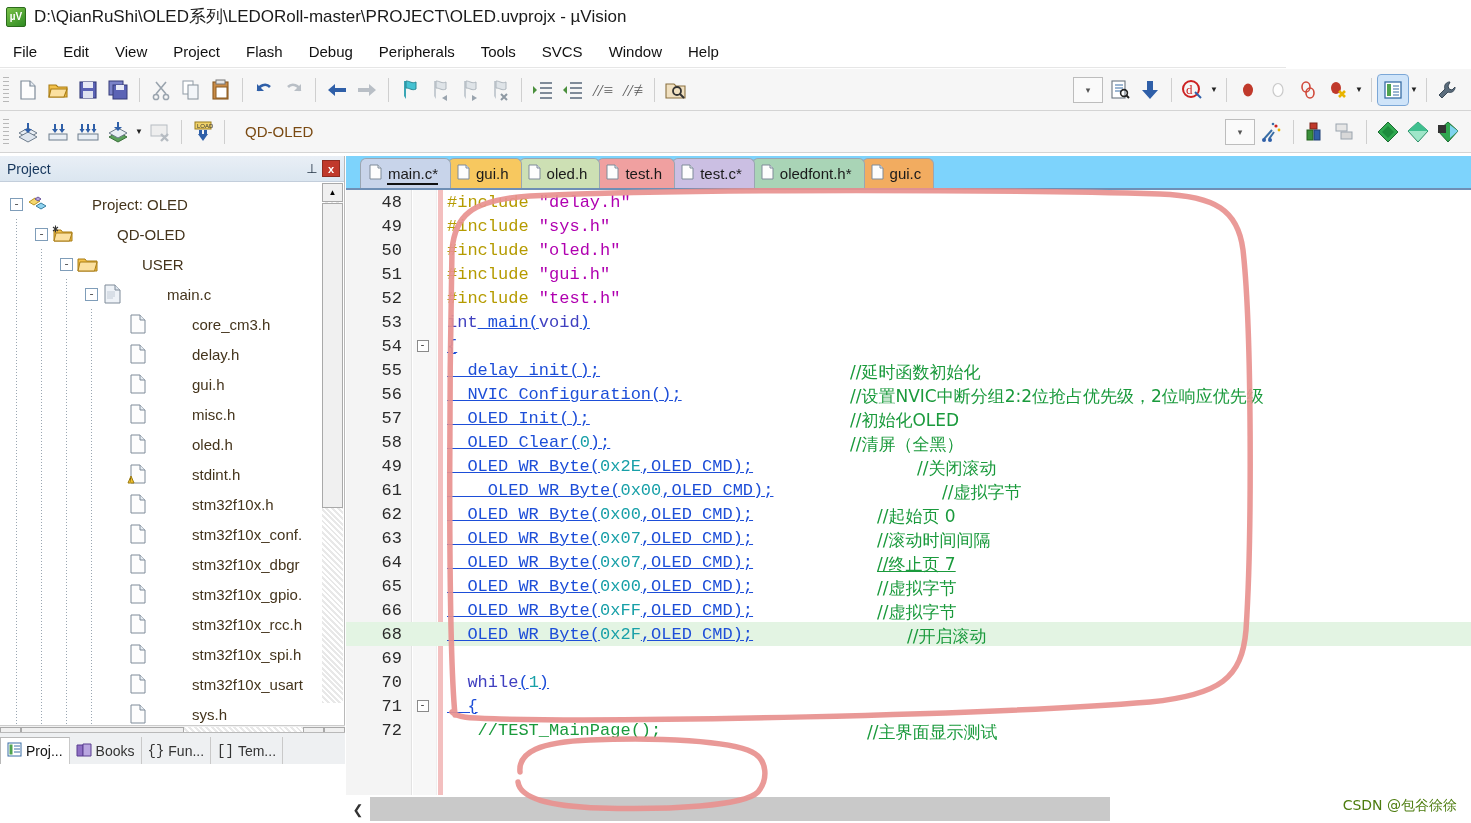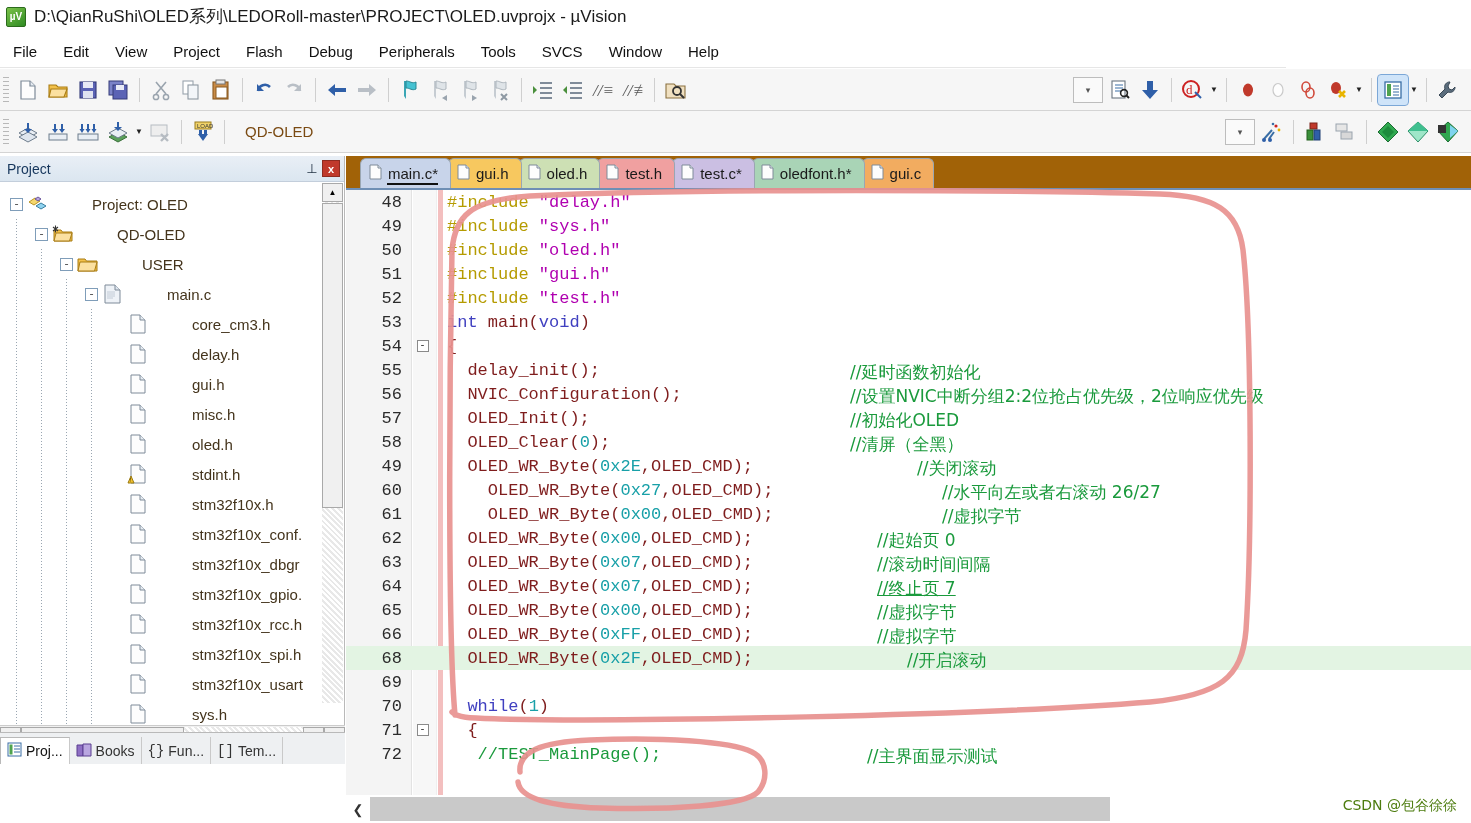--- a/index.html
+++ b/index.html
@@ -183,21 +183,21 @@
   .btab.sel { background: #ffffff; color: #111; border-top: 1px solid #b9b9b9;
               border-left: 1px solid #b9b9b9; }
 
   
   .editor {
     position: absolute; top: 156px; left: 346px; width: 1125px; height: 667px;
     background: #ffffff;
   }
   .tabstrip {
     position: relative; height: 34px;
-    background: #a16207;
+    background: #7dd3fc;
     border-bottom: 2px solid #6f8fb5;
     display: flex; align-items: flex-end; padding-left: 14px;
   }
   .etab {
     height: 30px; display: flex; align-items: center; gap: 6px;
     padding: 0 12px 0 8px; font-size: 15px; color: #1a1a1a;
     border: 1px solid #9aa6b2; border-bottom: none;
     border-radius: 6px 6px 0 0;
     margin-right: -3px; white-space: nowrap;
     font-family: "Liberation Sans", sans-serif;
@@ -243,21 +243,21 @@
     font-size: 10px; line-height: 10px; text-align: center; color: #333;
     font-family: "Liberation Mono", monospace;
   }
   .ctext { flex: 1 1 auto; white-space: pre; padding-left: 10px; position: relative; }
   .cmt-col { position: absolute; left: 0; top: 0; white-space: pre; }
 
   .tok-pre  { color: #b59b00; }
   .tok-str  { color: #b000b0; }
   .tok-kw   { color: #4040c0; }
   .tok-num  { color: #18a0a8; }
-  .tok-plain{ color: #7f1d1d; }
+  .tok-plain{ color: #1d4ed8; text-decoration: underline; }
   .tok-cmt  { color: #1a9a3c; }
   .cjk { font-family: "DejaVu Sans", "Liberation Sans", sans-serif; }
 
   .editor-hscroll {
     position: absolute; bottom: 0; left: 0; width: 1125px; height: 28px;
     background: #ffffff; display: flex; align-items: center;
   }
   .eh-left {
     width: 24px; height: 28px; display:flex; align-items:center; justify-content:center;
     font-size: 13px; color: #333;
@@ -1097,25 +1097,20 @@
           </div>
           <div class="cline">
             <div class="lno">58</div>
             <div class="foldcell"></div>
             <div class="ctext"><span class="tok-plain">  OLED_Clear(</span><span class="tok-num">0</span><span class="tok-plain">);</span><span class="cmt-col tok-cmt cjk" style="left:413px;">//清屏（全黑）</span></div>
           </div>
           <div class="cline">
             <div class="lno">49</div>
             <div class="foldcell"></div>
             <div class="ctext"><span class="tok-plain">  OLED_WR_Byte(</span><span class="tok-num">0x2E</span><span class="tok-plain">,OLED_CMD);</span><span class="cmt-col tok-cmt cjk" style="left:480px;">//关闭滚动</span></div>
-          </div>
-          <div class="cline">
-            <div class="lno">60</div>
-            <div class="foldcell"></div>
-            <div class="ctext"><span class="tok-plain">    OLED_WR_Byte(</span><span class="tok-num">0x27</span><span class="tok-plain">,OLED_CMD);</span><span class="cmt-col tok-cmt cjk" style="left:505px;">//水平向左或者右滚动 26/27</span></div>
           </div>
           <div class="cline">
             <div class="lno">61</div>
             <div class="foldcell"></div>
             <div class="ctext"><span class="tok-plain">    OLED_WR_Byte(</span><span class="tok-num">0x00</span><span class="tok-plain">,OLED_CMD);</span><span class="cmt-col tok-cmt cjk" style="left:505px;">//虚拟字节</span></div>
           </div>
           <div class="cline">
             <div class="lno">62</div>
             <div class="foldcell"></div>
             <div class="ctext"><span class="tok-plain">  OLED_WR_Byte(</span><span class="tok-num">0x00</span><span class="tok-plain">,OLED_CMD);</span><span class="cmt-col tok-cmt cjk" style="left:440px;">//起始页 0</span></div>

